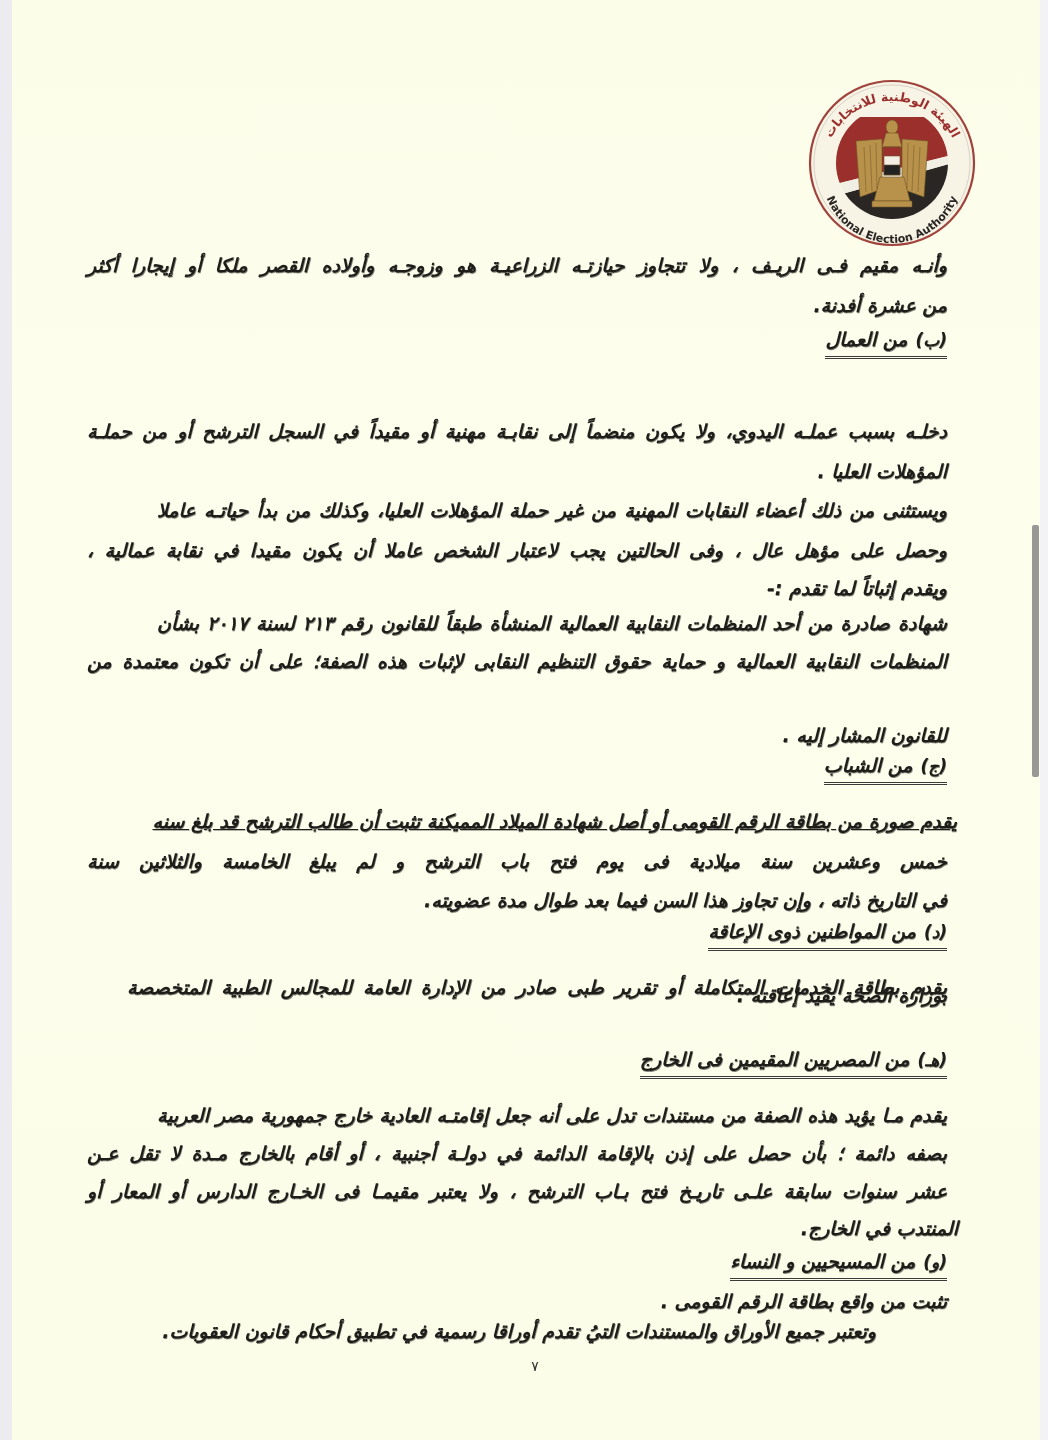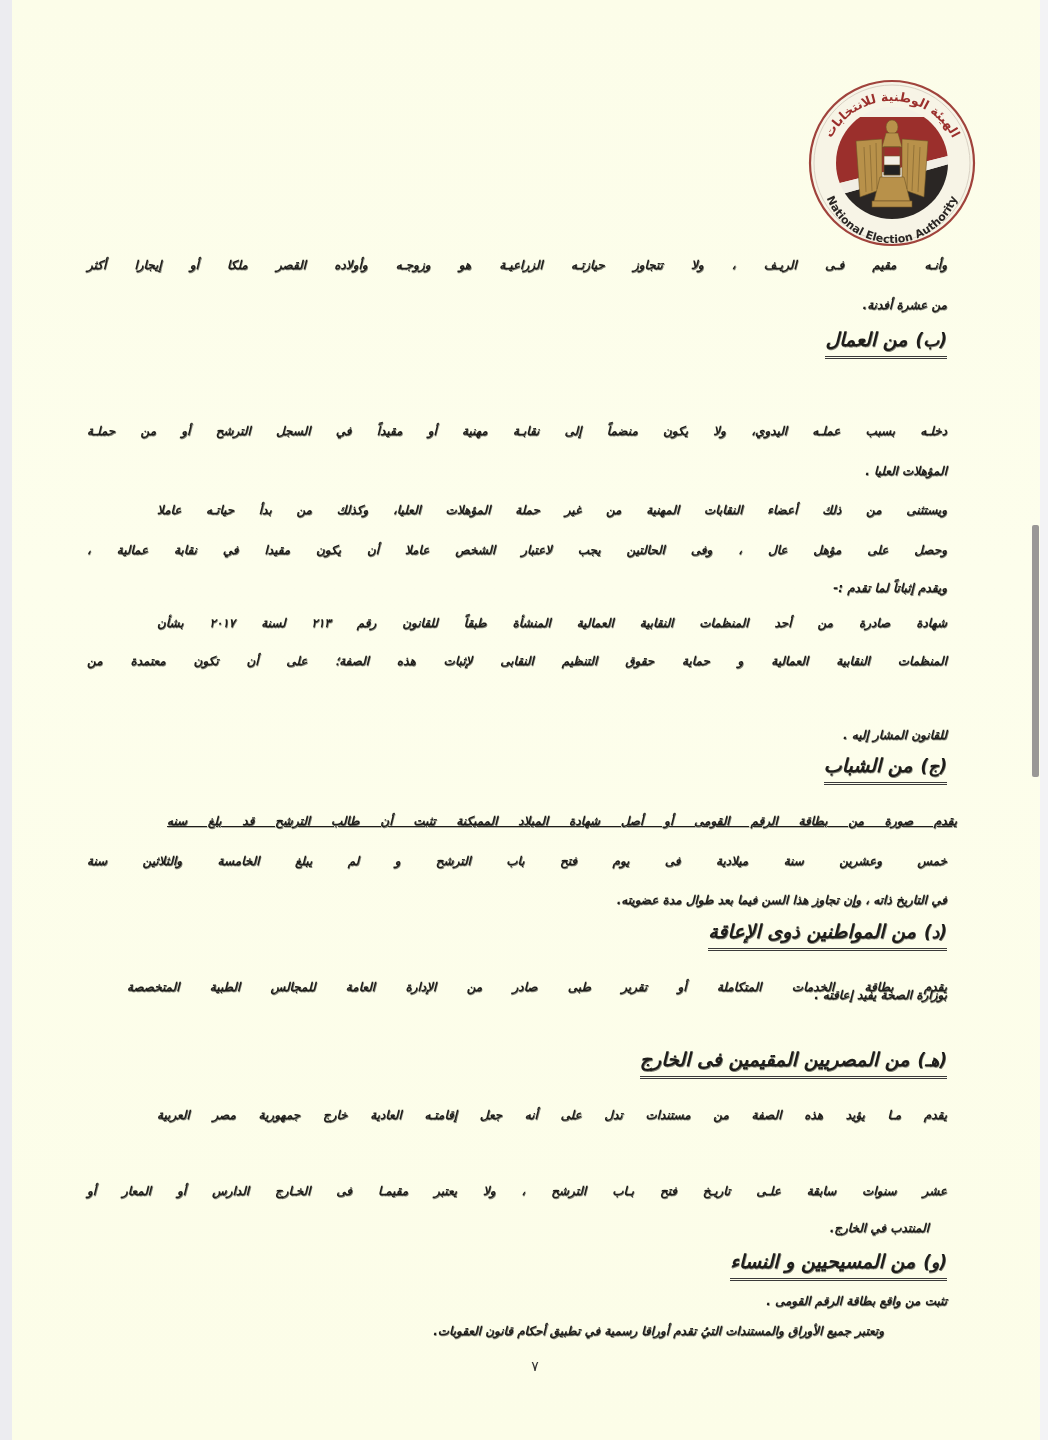--- a/index.html
+++ b/index.html
@@ -61,21 +61,21 @@
       direction: rtl;
       font-family: "DejaVu Sans", sans-serif;
       font-weight: bold;
       font-style: italic;
       color: #1e1d1a;
       text-shadow: 0.6px 0.6px 0 rgba(30,29,26,0.55);
     }
     .line {
       position: absolute;
       white-space: nowrap;
-      font-size: 12px;
+      font-size: 19px;
       line-height: 26px;
       margin-left: 36px;
     }
     .just {
       text-align: justify;
       text-align-last: justify;
     }
     .heading {
       position: absolute;
       font-size: 19px;
@@ -188,30 +188,31 @@
       </div>
 
       <div class="line just" style="top:974px; right:93px; width:820px;">يقدم بطاقة الخدمات المتكاملة أو تقرير طبى صادر من الإدارة العامة للمجالس الطبية المتخصصة</div>
       <div class="line" style="top:982px; right:93px;">بوزارة الصحة يفيد إعاقته .</div>
 
       <div class="heading" style="top:1046px; right:93px;">
         <span class="marker">(هـ)</span><span>من المصريين المقيمين فى الخارج</span>
       </div>
 
       <div class="line just" style="top:1102px; right:93px; width:790px;">يقدم مـا يؤيد  هذه الصفة من مستندات تدل على أنه جعل إقامتـه العادية خارج جمهورية مصر العربية</div>
+      <div class="line just" style="top:1140px; right:93px; width:860px;">بصفه دائمة ؛  بأن حصل على إذن بالإقامة الدائمة في دولـة أجنبية ، أو أقام بالخارج مـدة لا تقل عـن</div>
       <div class="line just" style="top:1178px; right:93px; width:860px;">عشر سنوات سابقة علـى تاريـخ فتح بـاب الترشح ، ولا يعتبر مقيمـا فى الخـارج الدارس أو المعار أو</div>
-      <div class="line" style="top:1215px; right:111px;">المنتدب في الخارج.</div>
+      <div class="line" style="top:1215px; right:82px;">المنتدب في الخارج.</div>
 
       <div class="heading" style="top:1248px; right:93px;">
         <span class="marker">(و)</span><span>من المسيحيين و النساء</span>
       </div>
 
       <div class="line" style="top:1288px; right:93px;">تثبت من واقع بطاقة الرقم القومى .</div>
 
-      <div class="line" style="top:1318px; right:156px;">وتعتبر جميع الأوراق والمستندات التيُ تقدم أوراقا رسمية في تطبيق أحكام قانون العقوبات.</div>
+      <div class="line" style="top:1318px; right:164px;">وتعتبر جميع الأوراق والمستندات التيُ تقدم أوراقا رسمية في تطبيق أحكام قانون العقوبات.</div>
 
       <div class="page-number">٧</div>
     </div>
   </div>
 
   <div class="scrollbar-track"></div>
   <div class="scrollbar-thumb"></div>
 </div>
 
 </body></html>

